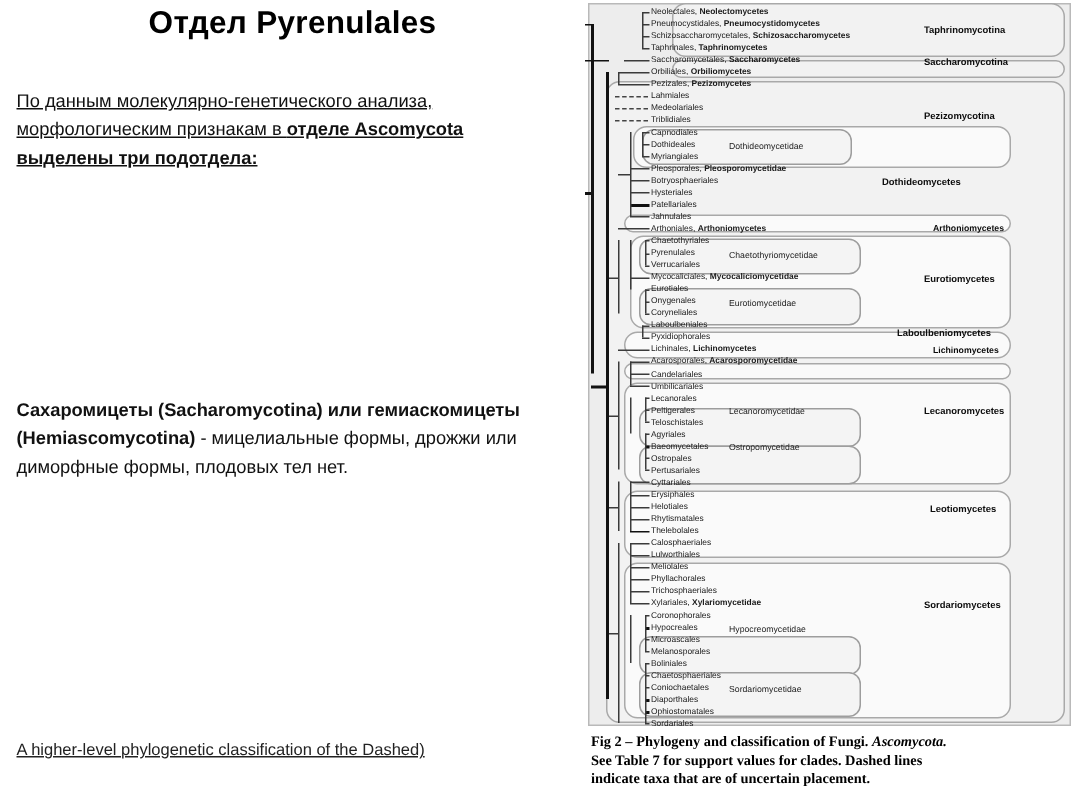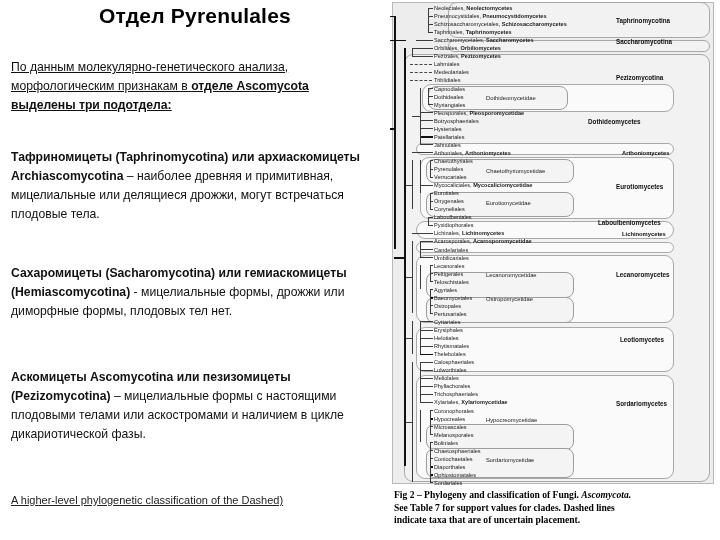--- a/index.html
+++ b/index.html
@@ -93,25 +93,23 @@
 </style>
 </head>
 <body>
 
 <div id="left">
 
   <div id="title">Отдел Pyrenulales</div>
 
   <div class="para" id="p-intro">По данным молекулярно-генетического анализа, морфологическим признакам в <b>отделе Ascomycota выделены три подотдела:</b></div>
 
-  <div class="para" id="p-taph"><b>Тафриномицеты (Taphrinomycotina) или архиаскомицеты Archiascomycotina</b> – наиболее древняя и примитивная, мицелиальные или делящиеся дрожжи, могут встречаться плодовые тела.</div>
 
   <div class="para" id="p-sacch"><b>Сахаромицеты (Sacharomycotina) или гемиаскомицеты  (Hemiascomycotina)</b> - мицелиальные формы, дрожжи или диморфные формы, плодовых тел нет.</div>
 
-  <div class="para" id="p-asco"><b>Аскомицеты Ascomycotina  или пезизомицеты (Pezizomycotina)</b> – мицелиальные формы с настоящими плодовыми телами или аскостромами и наличием в цикле дикариотической фазы.</div>
 
   <div id="ref">
     <div class="u">A higher-level phylogenetic classification of the Dashed)</div>
   </div>
 </div>
 
 <div id="fig">
   <div id="figbox"></div>
 
   <div id="caption">

